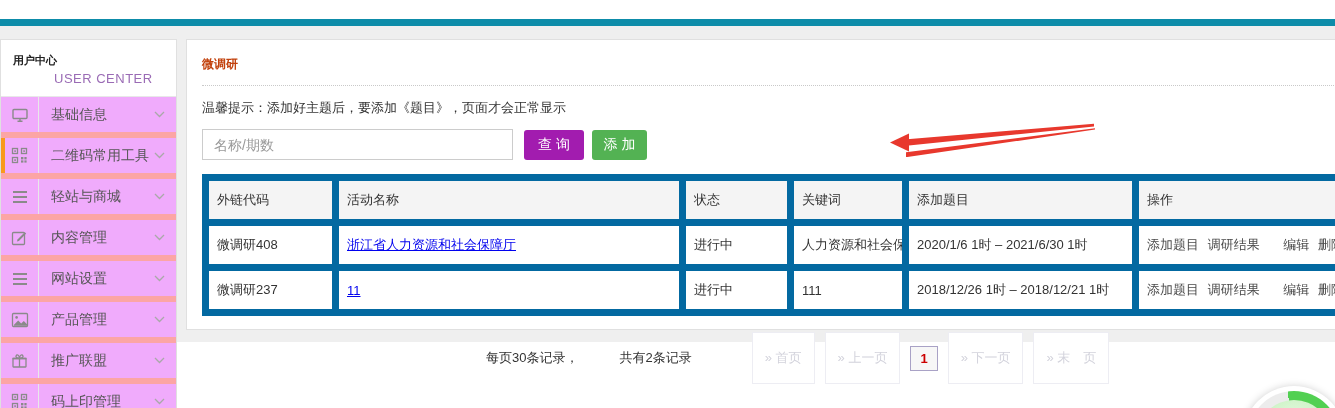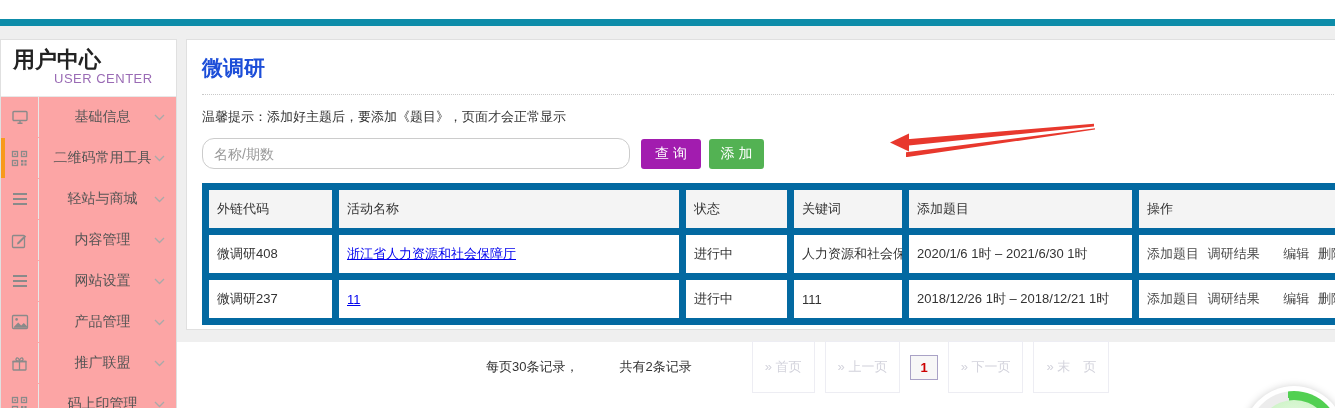--- a/index.html
+++ b/index.html
@@ -7,39 +7,39 @@
     font-family:"Liberation Sans","DejaVu Sans",sans-serif; color:#333; }
   body { position:relative; }
 
   .teal-bar { position:absolute; left:0; top:19px; width:1335px; height:7px; background:#0d8ca9; }
   .gray-wrap { position:absolute; left:0; top:26px; width:1335px; height:316px; background:#efefef; }
 
   
   .sidebar { position:absolute; left:0; top:39px; width:177px; height:369px;
     background:#fff; border:1px solid #e0e0e0; }
   .sb-header { height:57px; padding:9px 0 0 12px; border-bottom:1px solid #e8e8e8; }
-  .sb-title { font-size:22px; font-weight:bold; color:#222; line-height:22px; }
+  .sb-title { font-size:11px; font-weight:bold; color:#222; line-height:22px; }
   .sb-subtitle { font-size:13px; color:#9a6bb5; letter-spacing:.5px;margin-left:41px; }
   .sb-item { position:relative; display:flex; align-items:center; height:41px;
-    border-bottom:1px solid #fca5a5; cursor:pointer; background:#fca5a5;text-align:center; }
+    border-bottom:6px solid #fca5a5; cursor:pointer; background:#f0abfc; }
   .sb-item.active::before { content:""; position:absolute; left:0; top:0; width:4px; height:100%; background:#f89a1c; }
   .sb-icon { width:38px; height:100%; display:flex; align-items:center; justify-content:center;
     border-right:1px solid #e8e8e8; flex:0 0 38px; }
   .sb-label { flex:1; padding-left:12px; font-size:14px; color:#555; white-space:nowrap; overflow:hidden; }
   .sb-chevron { margin-right:11px; flex:0 0 auto; display:flex; }
 
   
   .main-panel { position:absolute; left:186px; top:39px; width:1230px; height:291px;
     background:#fff; border:1px solid #e0e0e0; }
   .panel-head { margin:0 15px; padding:14px 0 12px; border-bottom:1px dotted #c9c9c9; }
-  .panel-title { font-size:21px; font-weight:bold; color:#1d4ed8; }
+  .panel-title { font-size:12px; font-weight:bold; color:#c2410c; }
   .tip { margin:13px 15px 0; font-size:13px; color:#333; }
 
   .search-row { margin:12px 15px 0; display:flex; align-items:center; }
-  .search-input { width:428px; height:31px; border:1px solid #ccc; border-radius:12px;
+  .search-input { width:311px; height:31px; border:1px solid #ccc; border-radius:0;
     padding:0 11px; font-size:14px; color:#ec4899; outline:none; font-family:inherit; }
   .search-input::placeholder { color:#999; }
   .btn { height:30px; border:none; border-radius:3px; color:#fff; font-size:14px;
     font-family:inherit; cursor:pointer; white-space:nowrap; }
   .btn-query { margin-left:11px; width:60px; background:#a21caf; }
   .btn-add { margin-left:8px; width:55px; background:#53b253; }
 
   .annot-arrow { position:absolute; left:701px; top:71px; width:212px; height:46px; pointer-events:none; }
 
   

